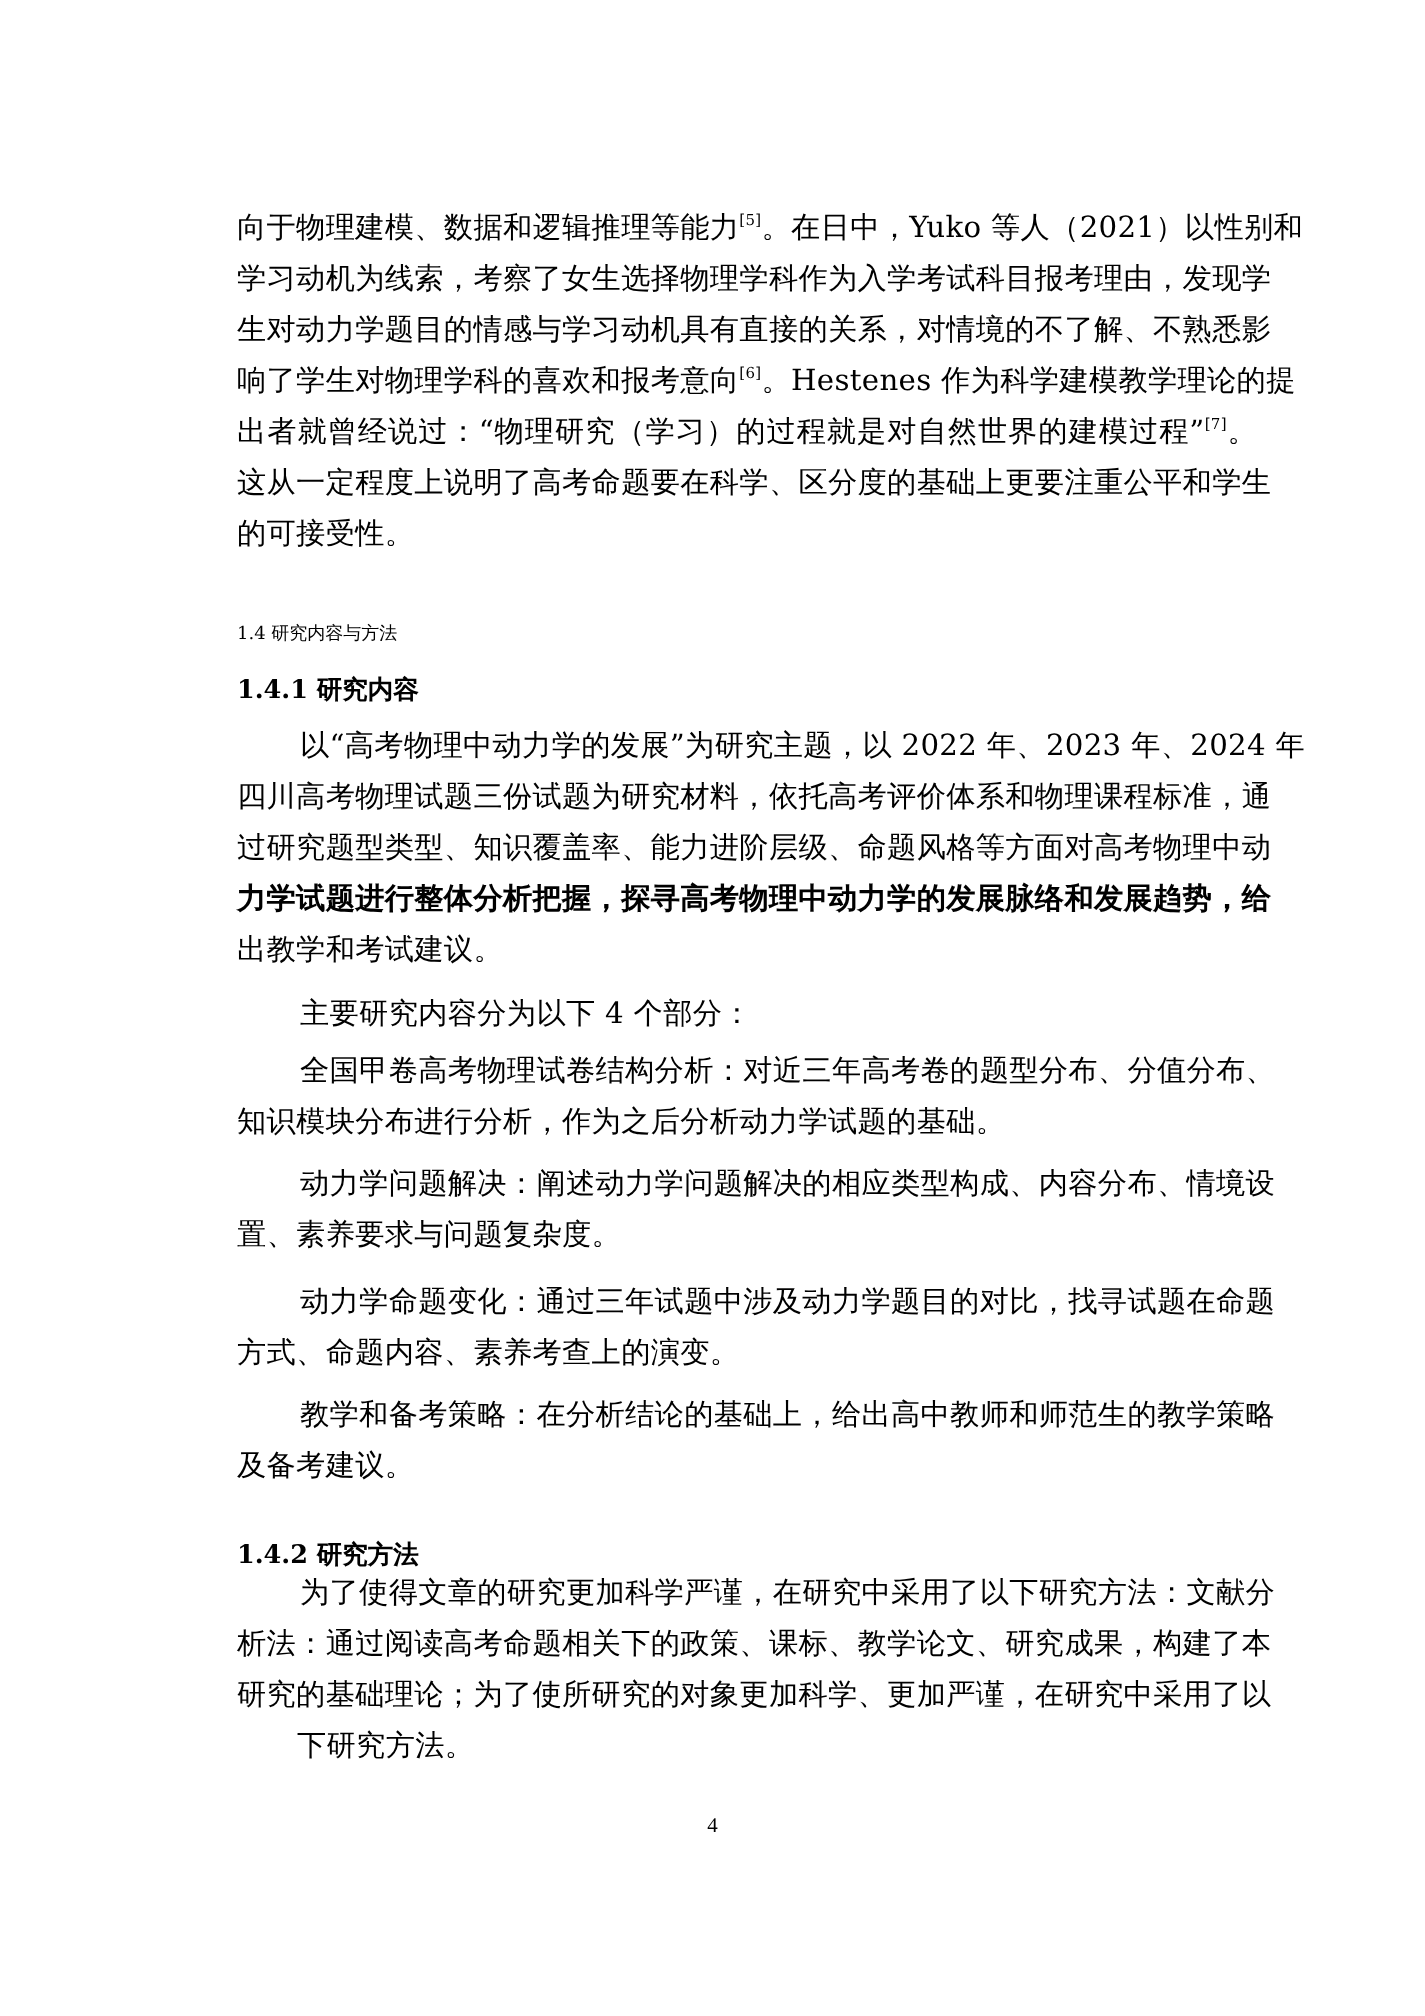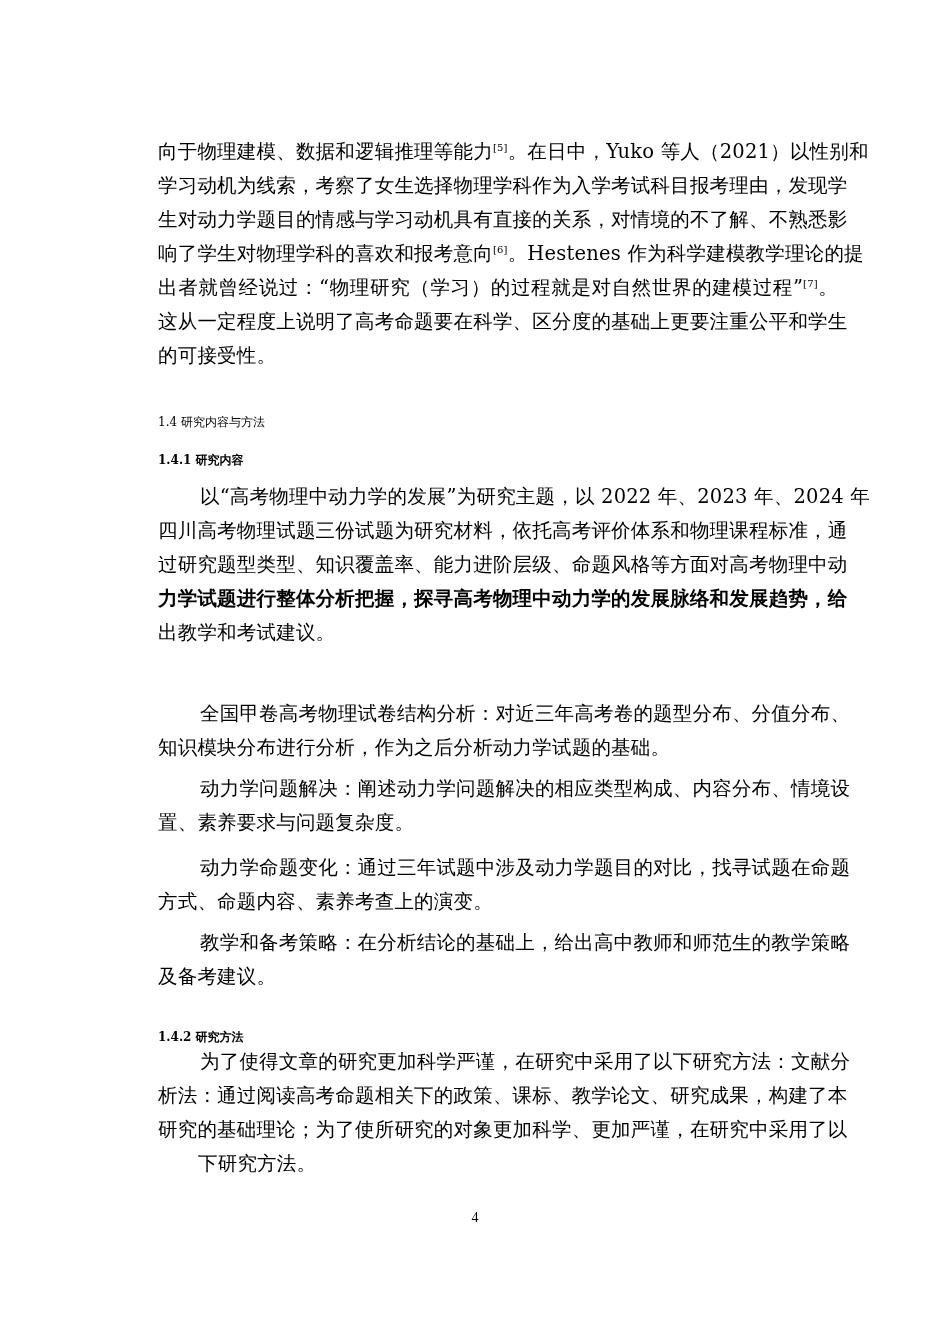--- a/index.html
+++ b/index.html
@@ -46,21 +46,21 @@
       position: absolute;
       left: 158px;
       font-size: 12px;
       line-height: 30px;
       font-weight: normal;
       white-space: nowrap;
     }
     .h3 {
       position: absolute;
       left: 158px;
-      font-size: 12px;
+      font-size: 17px;
       line-height: 30px;
       font-weight: bold;
       white-space: nowrap;
       text-align: right;
     }
     sup {
       font-size: 10px;
       vertical-align: top;
       position: relative;
       top: -4px;
@@ -95,20 +95,21 @@
   <div class="h3" style="top:445px;">1.4.1 研究内容</div>
 
   <div>
     <div class="line indent" style="top:480px;">以“高考物理中动力学的发展”为研究主题，以 2022 年、2023 年、2024 年</div>
     <div class="line" style="top:514px;">四川高考物理试题三份试题为研究材料，依托高考评价体系和物理课程标准，通</div>
     <div class="line" style="top:548px;">过研究题型类型、知识覆盖率、能力进阶层级、命题风格等方面对高考物理中动</div>
     <div class="line" style="top:582px;font-weight:bold;">力学试题进行整体分析把握，探寻高考物理中动力学的发展脉络和发展趋势，给</div>
     <div class="line last" style="top:616px;">出教学和考试建议。</div>
   </div>
 
+  <div class="line indent last" style="top:659px;">主要研究内容分为以下 4 个部分：</div>
 
   <div>
     <div class="line indent" style="top:697px;">全国甲卷高考物理试卷结构分析：对近三年高考卷的题型分布、分值分布、</div>
     <div class="line last" style="top:731px;">知识模块分布进行分析，作为之后分析动力学试题的基础。</div>
   </div>
 
   <div>
     <div class="line indent" style="top:772px;">动力学问题解决：阐述动力学问题解决的相应类型构成、内容分布、情境设</div>
     <div class="line last" style="top:806px;">置、素养要求与问题复杂度。</div>
   </div>

